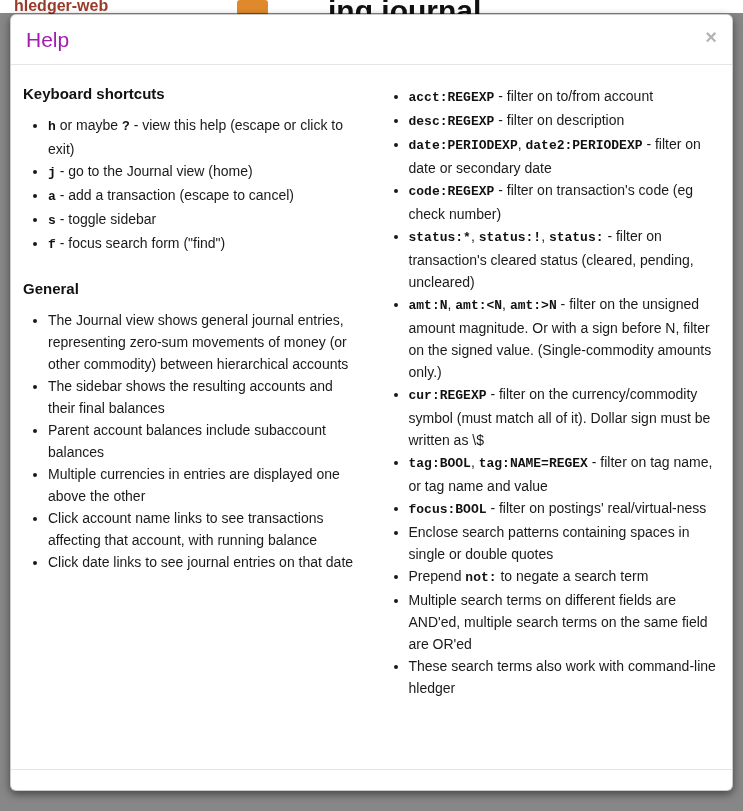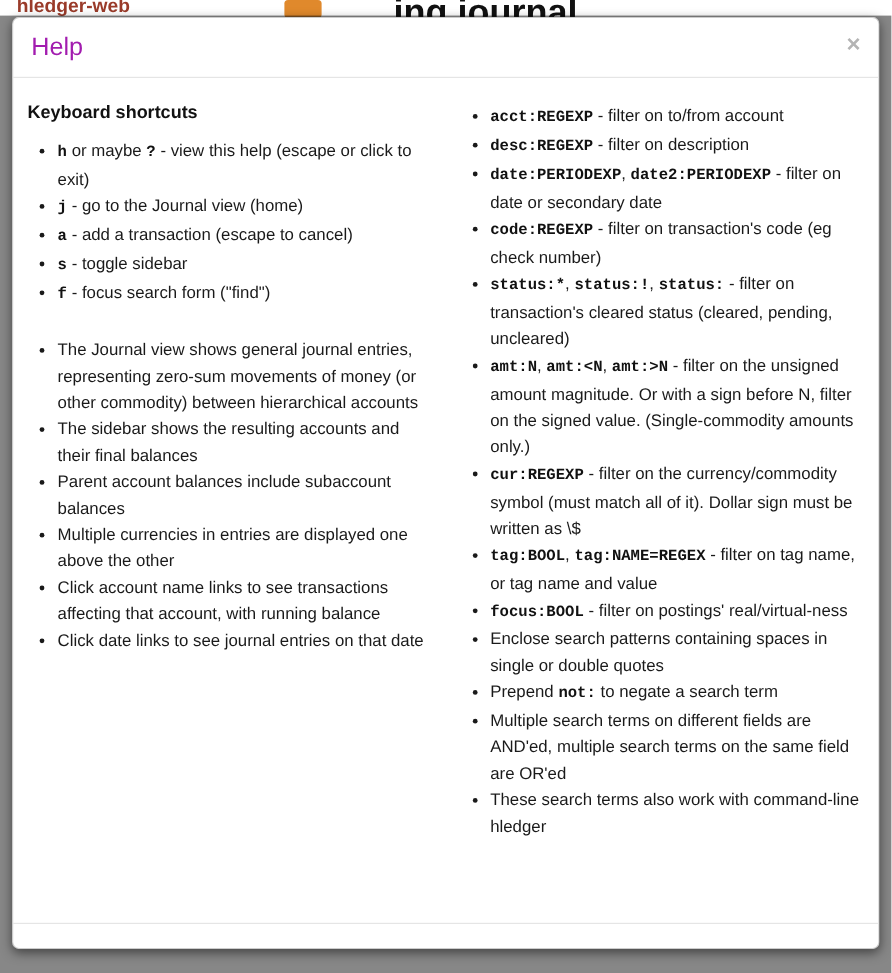--- a/index.html
+++ b/index.html
@@ -149,20 +149,21 @@
     <div class="col col-left">
       <div class="section-heading">Keyboard shortcuts</div>
       <ul class="help-list">
           <li><code>h</code> or maybe <code>?</code> - view this help (escape or click to exit)</li>
           <li><code>j</code> - go to the Journal view (home)</li>
           <li><code>a</code> - add a transaction (escape to cancel)</li>
           <li><code>s</code> - toggle sidebar</li>
           <li><code>f</code> - focus search form ("find")</li>
         </ul>
 
+      <div class="section-heading">General</div>
       <ul class="help-list">
           <li>The Journal view shows general journal entries, representing zero-sum movements of money (or other commodity) between hierarchical accounts</li>
           <li>The sidebar shows the resulting accounts and their final balances</li>
           <li>Parent account balances include subaccount balances</li>
           <li>Multiple currencies in entries are displayed one above the other</li>
           <li>Click account name links to see transactions affecting that account, with running balance</li>
           <li>Click date links to see journal entries on that date</li>
         </ul>
     </div>
 

